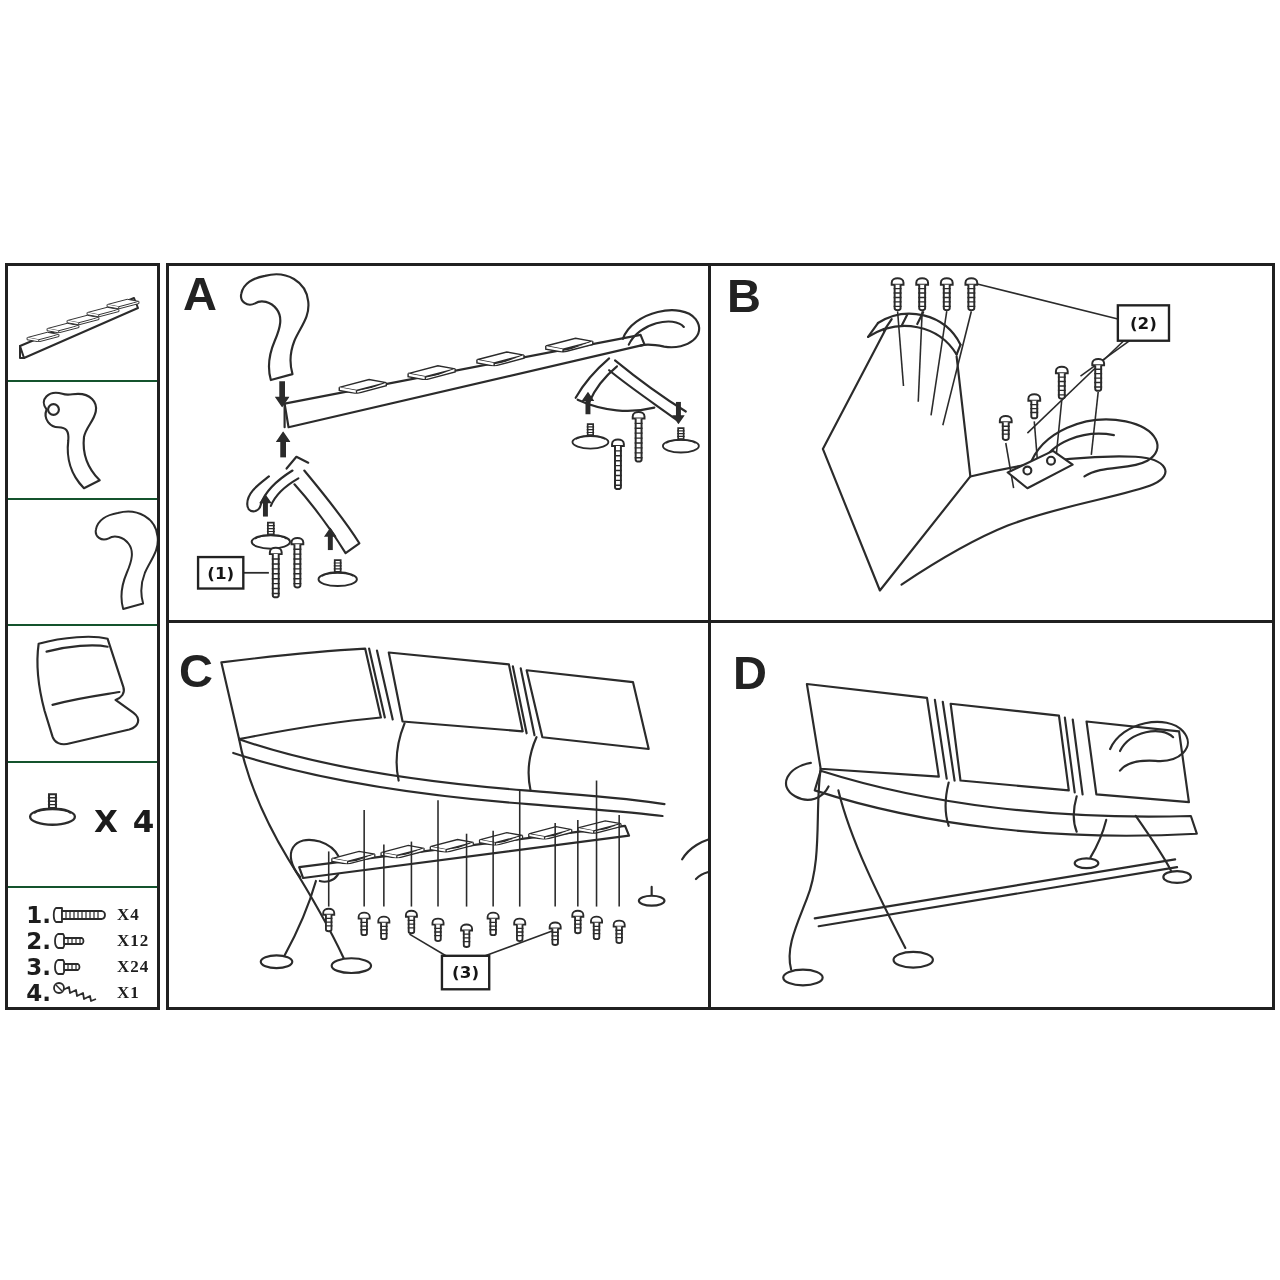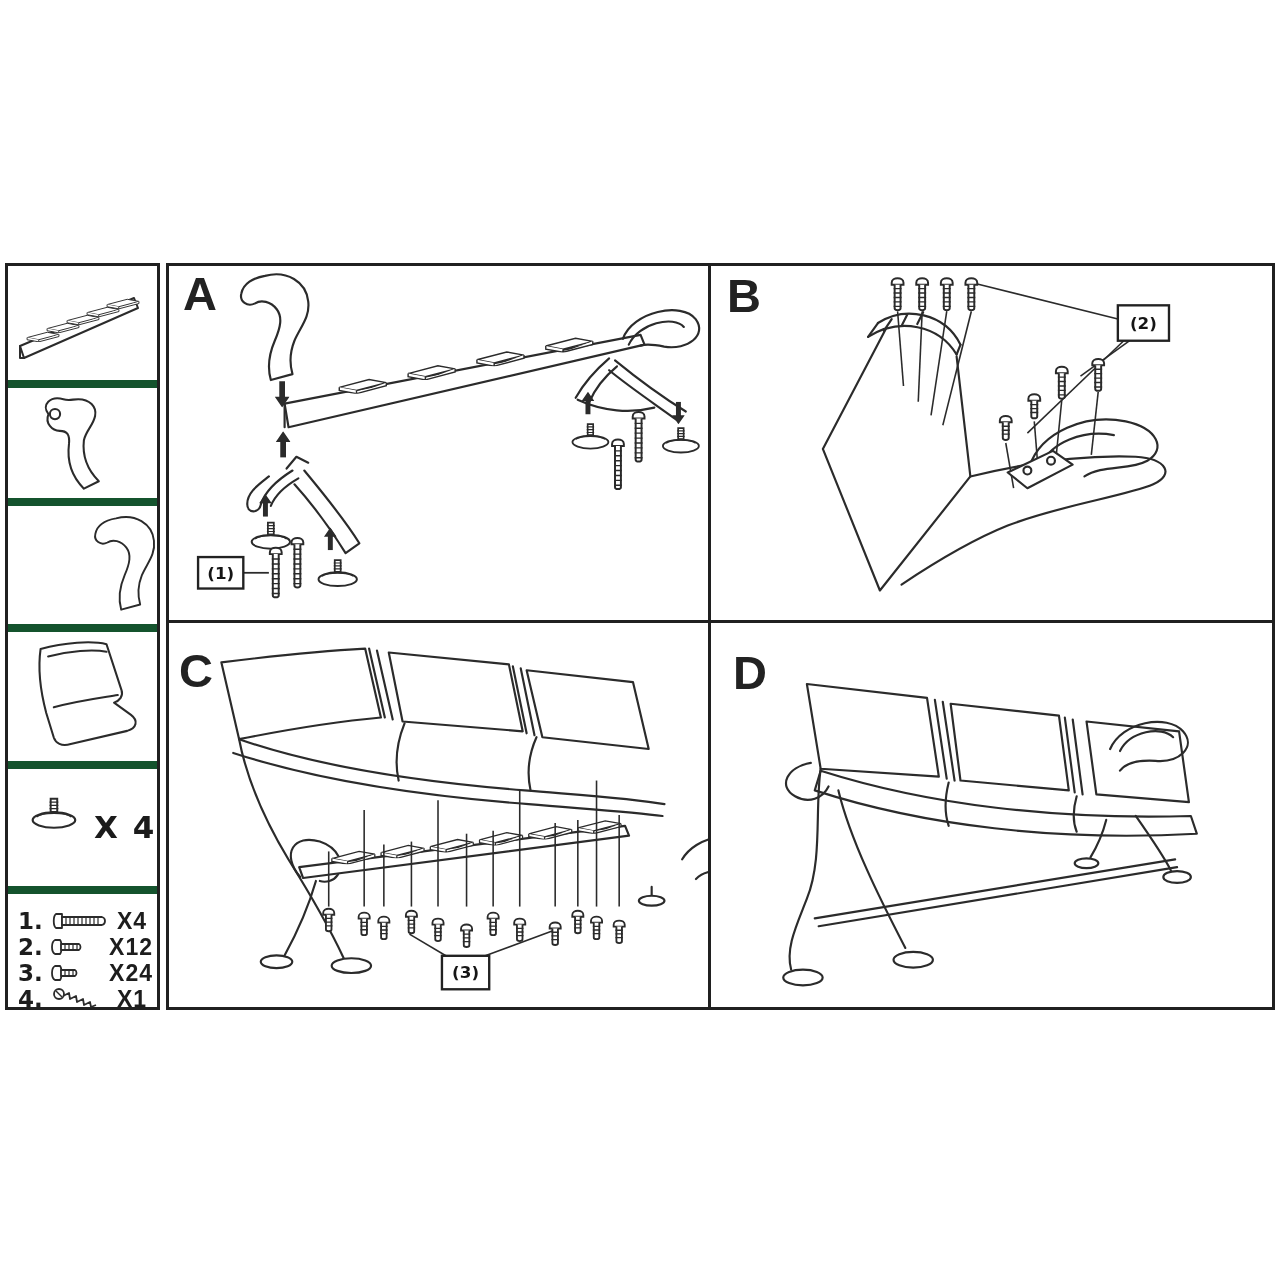--- a/index.html
+++ b/index.html
@@ -1,31 +1,31 @@
 <!DOCTYPE html>
 <html><head>
 <meta charset="utf-8">
 <style>
   html,body{margin:0;padding:0;background:#ffffff;}
   .canvas{position:relative;width:1280px;height:1280px;background:#ffffff;overflow:hidden;
           font-family:"Liberation Sans",sans-serif;color:#1d1d1d;}
   .box{position:absolute;border:3px solid #202020;background:#fff;box-sizing:border-box;}
   .cell{position:relative;box-sizing:border-box;background:#fff;}
-  .cell + .cell{border-top:8px solid #14532d;}
+  .cell + .cell{border-top:2px solid #14532d;text-align:right;}
   .art{position:absolute;left:0;top:0;width:100%;height:100%;display:block;}
   .panel-letter{position:absolute;font-size:47px;font-weight:700;color:#222;
                 font-family:"Liberation Sans",sans-serif;line-height:1;z-index:3;}
   .qty-big{position:absolute;left:86px;top:40px;font-size:31px;font-weight:700;
            font-family:"DejaVu Sans",sans-serif;color:#1b1b1b;letter-spacing:2px;}
   .hw-list{position:absolute;inset:0;padding:14px 4px 6px 10px;display:flex;
            flex-direction:column;justify-content:space-between;}
   .hw-row{display:flex;align-items:center;height:26px;}
   .hw-num{width:33px;font-size:23px;font-weight:700;font-family:"DejaVu Sans",sans-serif;}
   .hw-icon{width:66px;display:flex;align-items:center;}
-  .hw-qty{font-size:23px;font-weight:700;font-family:Liberation Sans, sans-serif;letter-spacing:1px;}
+  .hw-qty{font-size:17px;font-weight:700;font-family:Liberation Serif, serif;letter-spacing:1px;}
   .callout-text{font:700 17px "DejaVu Sans",sans-serif;fill:#151515;}
   text{user-select:none;}
 </style>
 </head>
 <body>
 
 <svg width="0" height="0" style="position:absolute" aria-hidden="true">
   <defs>
     <symbol id="arrow-u" viewBox="0 0 18 32">
       <path d="M9,0 L18,13 L12.5,13 L12.5,32 L5.5,32 L5.5,13 L0,13 Z" fill="#2b2b2b" stroke="none"></path>

